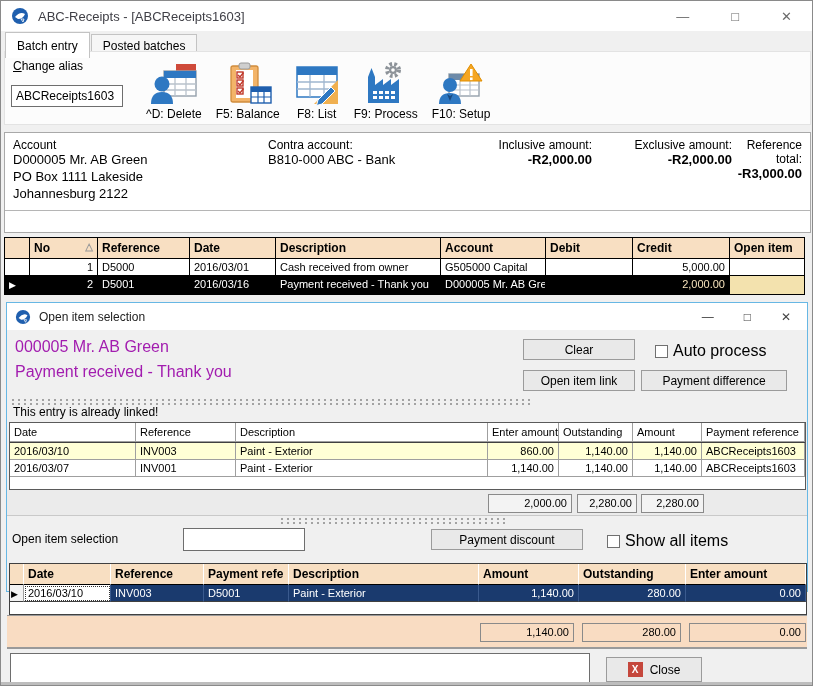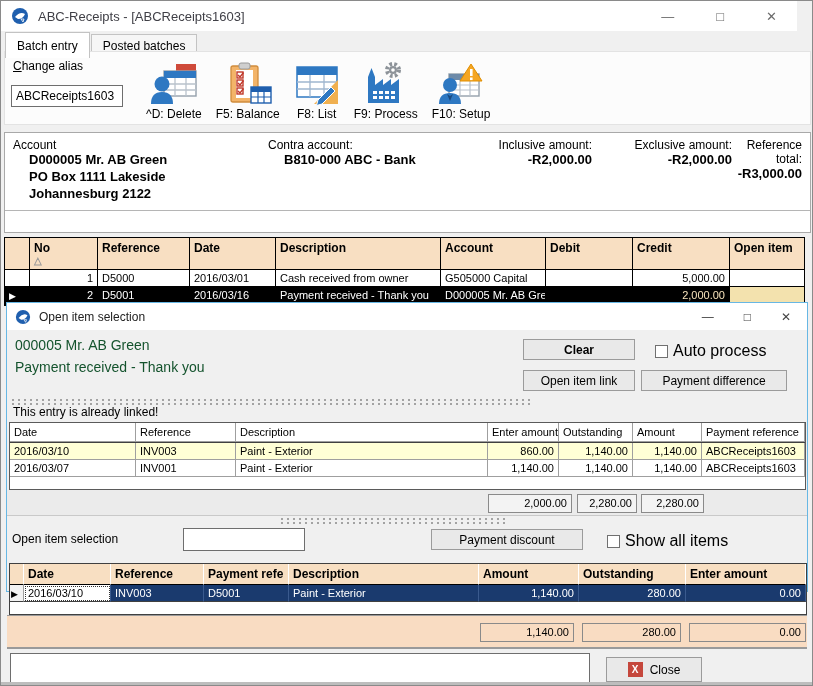--- a/index.html
+++ b/index.html
@@ -1,21 +1,21 @@
 <!DOCTYPE html>
 <html><head>
 <meta charset="utf-8">
 <style>
   * { margin:0; padding:0; box-sizing:border-box; }
   body { background:#cfcfcf; font-family:"Liberation Sans", sans-serif; }
   .screen{ position:relative; width:813px; height:686px; background:#f0f0f0;
            border:1px solid #8a8a8a; overflow:hidden; color:#000; }
 
   
-  .titlebar{ position:absolute; top:0; left:0; right:15px; height:30px; background:#fff;
+  .titlebar{ position:absolute; top:0; left:0; right:0; height:30px; background:#fff;
              display:flex; align-items:center; padding:0 10px; }
   .title-text{ font-size:13px; color:#3f3f46; margin-left:9px; }
   .win-controls{ margin-left:auto; display:flex; gap:42px; color:#6a6a6a; font-size:13px; padding-right:10px; }
   .win-controls span{ cursor:default; }
 
   
   .tabstrip{ position:absolute; top:30px; left:0; right:0; height:27px; background:#f0f0f0;
              display:flex; align-items:flex-end; padding-left:4px; }
   .tab{ font-size:12px; padding:4px 11px 5px; border:1px solid #c3c3c3; border-bottom:none;
         background:#f6f6f6; margin-right:1px; color:#000; }
@@ -34,33 +34,33 @@
          height:66px; padding:0 7px; background:none; border:none; font-size:12px;
          font-family:"Liberation Sans", sans-serif; gap:1px; cursor:default; }
 
   
   .infopanel{ position:absolute; top:131px; left:3px; width:807px; height:101px; background:#fff;
               border:1px solid #a9a9a9; padding:5px 8px; font-size:12px; display:flex; }
   .info-divider{ position:absolute; left:0; right:0; top:77px; border-top:1px solid #b5b5b5; }
   .acct-block{ width:255px; }
   .contra-block{ width:212px; }
   .lbl{ font-size:12px; color:#000; }
-  .bold-lines{ font-weight:bold; font-size:13px; line-height:1.3;margin-left:16px; }
+  .bold-lines{ font-weight:normal; font-size:13px; line-height:1.3; }
   .amt-block{ text-align:right; }
   .amt-incl{ width:112px; }
   .amt-excl{ width:128px; margin-left:12px; }
   .amt-ref{ flex:1; }
   .amt-val{ font-weight:bold; font-size:13px; }
 
   
   .maingrid{ position:absolute; top:236px; left:3px; width:804px; font-size:11px; }
   .grow{ display:flex; }
   .gcell{ border-right:1px solid #000; border-bottom:1px solid #000; padding:2px 4px;
           overflow:hidden; white-space:nowrap; background:#fff; }
-  .ghead .gcell{ background:#f8dfc2; font-weight:bold; font-size:12px; border-top:1px solid #000; padding:3px 4px;flex-direction:column; }
+  .ghead .gcell{ background:#f8dfc2; font-weight:bold; font-size:12px; border-top:1px solid #000; padding:3px 4px; }
   .grow .gcell:first-child{ border-left:1px solid #000; }
   .w-sel{ width:26px; flex:0 0 26px; } .w-no{ width:68px; flex:0 0 68px; }
   .w-ref{ width:92px; flex:0 0 92px; } .w-date{ width:86px; flex:0 0 86px; }
   .w-desc{ width:165px; flex:0 0 165px; } .w-acct{ width:105px; flex:0 0 105px; }
   .w-deb{ width:87px; flex:0 0 87px; } .w-cred{ width:97px; flex:0 0 97px; }
   .w-open{ width:75px; flex:0 0 75px; }
   .num{ text-align:right; }
   .ghead .w-no{ display:flex; justify-content:space-between; }
   .sort-icon{ color:#9a9a9a; font-size:10px; }
   .grow.selected .gcell{ background:#000; color:#fff; }
@@ -70,21 +70,21 @@
   .marker{ color:#fff; font-size:9px; line-height:1.4; }
 
   
   .dialog{ position:absolute; top:301px; left:5px; width:802px; height:290px; background:#f0f0f0;
            border:1px solid #67b7e4; }
   .dlg-titlebar{ position:absolute; top:0; left:0; right:0; height:27px; background:#fff;
                  display:flex; align-items:center; padding:0 8px; }
   .dlg-title{ font-size:12px; color:#222; margin-left:8px; }
   .dlg-controls{ margin-left:auto; display:flex; gap:30px; font-size:12px; color:#444; padding-right:8px; }
   .dlg-header{ position:absolute; top:27px; left:0; right:0; height:68px; background:#f0f0f0; }
-  .dlg-header-text{ position:absolute; left:8px; top:5px; font-size:14px; line-height:1.55; color:#14532d; }
+  .dlg-header-text{ position:absolute; left:8px; top:5px; font-size:16px; line-height:1.55; color:#a21caf; }
   .btn{ position:absolute; background:#e9e9e9; border:1px solid #9b9b9b; font-size:12px;
         font-family:"Liberation Sans", sans-serif; text-align:center; cursor:default;
         display:flex; align-items:center; justify-content:center; }
   .checkbox{ display:inline-block; width:13px; height:13px; background:#fff; border:1px solid #707070;
              vertical-align:-2px; margin-right:5px; }
   .cb-wrap{ position:absolute; font-size:16px; white-space:nowrap; }
 
   .splitter{ position:absolute; height:7px;
              background-image:radial-gradient(circle, #a3a3a3 1px, transparent 1.3px);
              background-size:6px 4px; }
@@ -339,21 +339,21 @@
         <span>✕</span>
       </div>
     </div>
 
     <div class="dlg-header">
       <div class="dlg-header-text">
         <div>000005 Mr. AB Green</div>
         <div>Payment received - Thank you</div>
       </div>
     </div>
-    <button class="btn fl-underline" style="left:516px; top:36px; width:112px; height:21px;font-weight:bold;">Clear</button>
+    <button class="btn fl-underline" style="left:516px; top:36px; width:112px; height:21px;">Clear</button>
     <div class="cb-wrap" style="left:648px; top:39px;">
       <span class="checkbox"></span><span>Auto process</span>
     </div>
     <button class="btn" style="left:516px; top:67px; width:112px; height:21px;">Open item link</button>
     <button class="btn" style="left:634px; top:67px; width:146px; height:21px;">Payment difference</button>
 
     <div class="splitter" style="top:95px; left:3px; width:520px;"></div>
 
     <div class="linked-note">This entry is already linked!</div>
 

